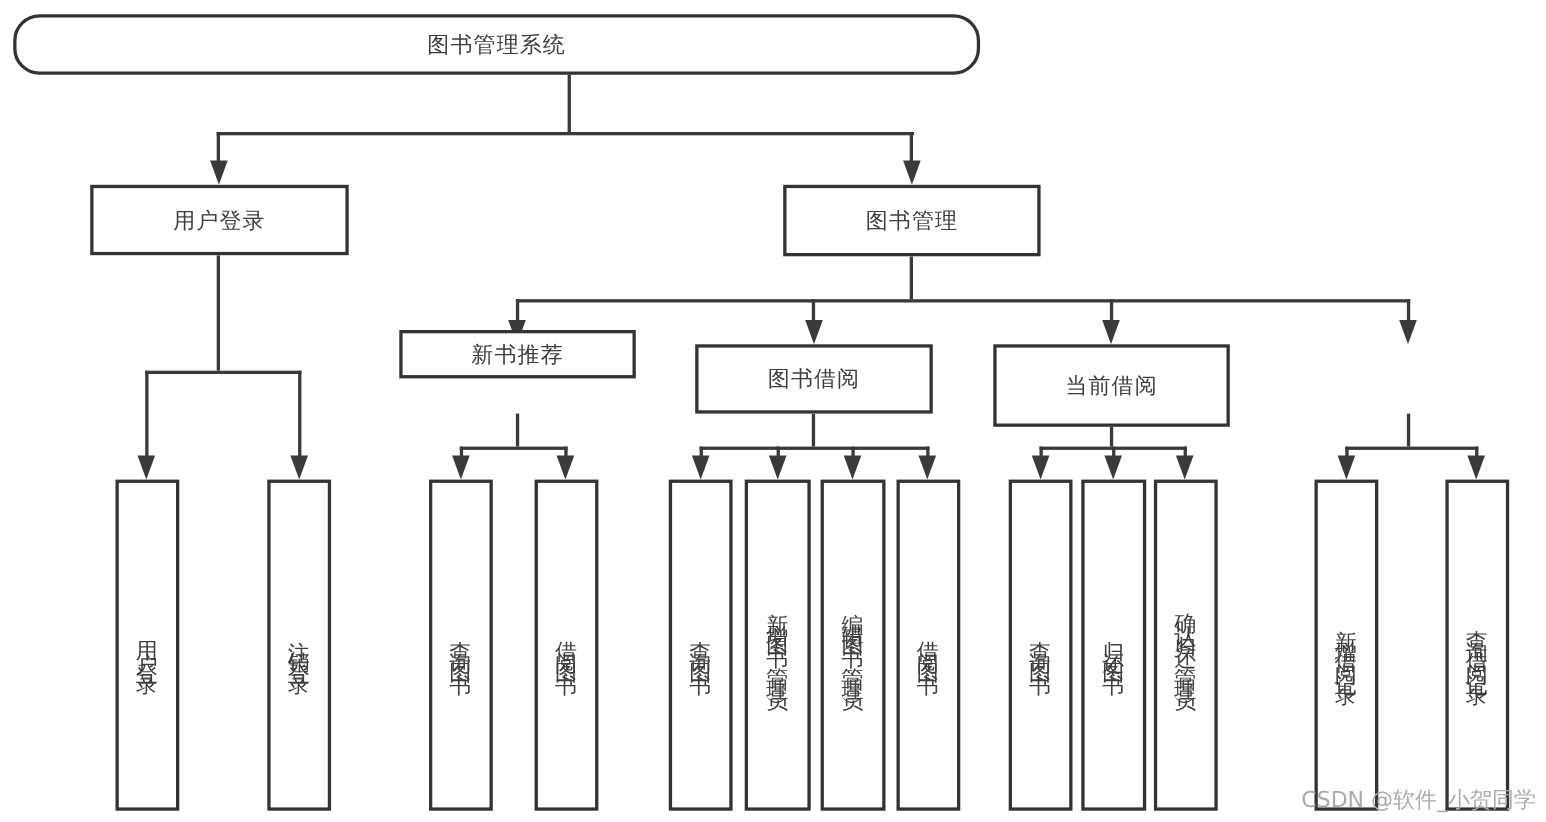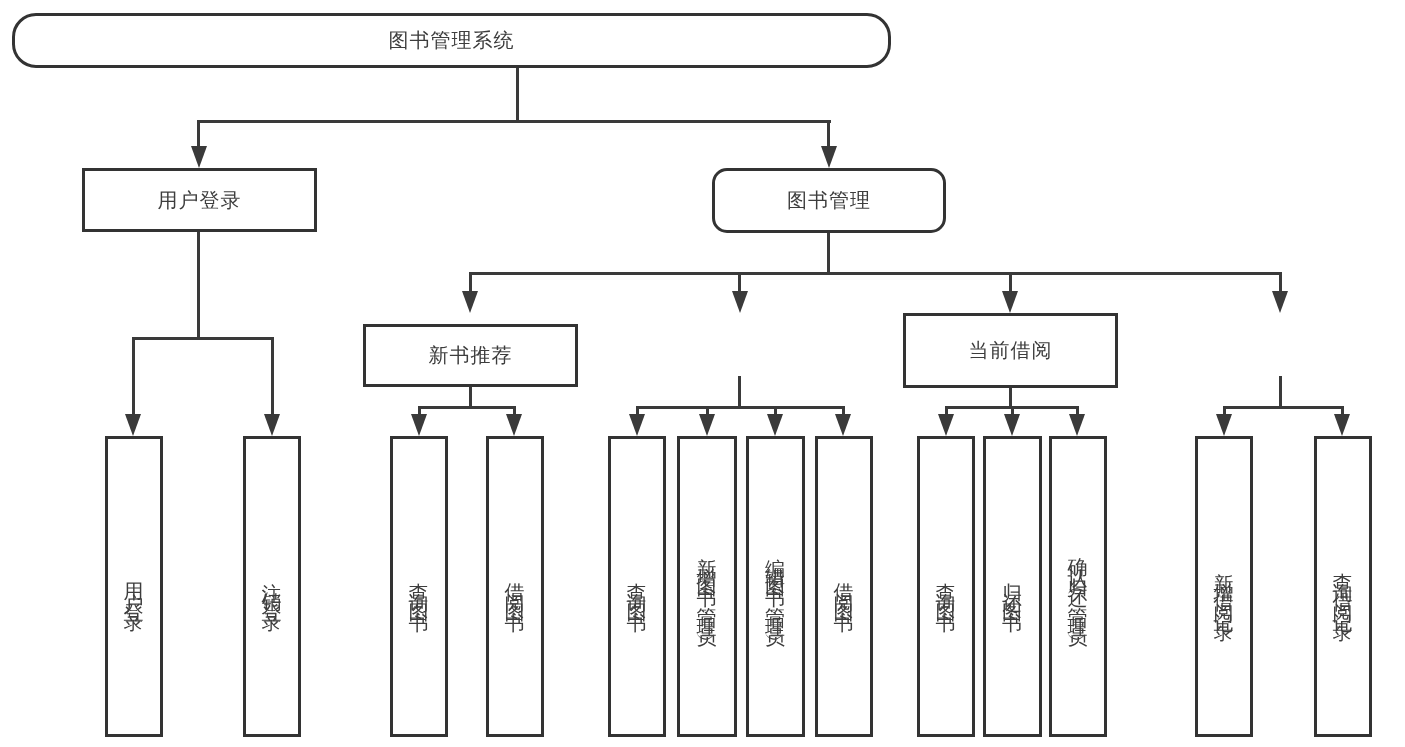--- a/index.html
+++ b/index.html
@@ -41,21 +41,21 @@
   <div class="vline" style="left:516px; top:68px;  height:52px;"></div>
   <div class="hline" style="left:197px; top:120px; width:634px;"></div>
   <div class="vline" style="left:197px; top:120px; height:28px;"></div>
   <div class="arrow" style="left:191px; top:146px;"></div>
   <div class="vline" style="left:827px; top:120px; height:28px;"></div>
   <div class="arrow" style="left:821px; top:146px;"></div>
 
   <div class="node" style="left:82px; top:168px; width:235px; height:64px;">
     <span class="lbl">用户登录</span>
   </div>
-  <div class="node" style="left:712px; top:168px; width:234px; height:65px;border-radius:15px;">
+  <div class="node" style="left:712px; top:168px; width:234px; height:65px;">
     <span class="lbl">图书管理</span>
   </div>
 
   <div class="vline" style="left:197px; top:232px; height:105px;"></div>
   <div class="hline" style="left:132px; top:337px; width:142px;"></div>
   <div class="vline" style="left:132px; top:337px; height:79px;"></div>
   <div class="arrow" style="left:125px; top:414px;"></div>
   <div class="vline" style="left:271px; top:337px; height:79px;"></div>
   <div class="arrow" style="left:264px; top:414px;"></div>
 
@@ -63,22 +63,25 @@
   <div class="hline" style="left:469px;  top:272px; width:813px;"></div>
   <div class="vline" style="left:469px;  top:272px; height:21px;"></div>
   <div class="arrow" style="left:462px;  top:291px;"></div>
   <div class="vline" style="left:738px;  top:272px; height:21px;"></div>
   <div class="arrow" style="left:732px;  top:291px;"></div>
   <div class="vline" style="left:1009px; top:272px; height:21px;"></div>
   <div class="arrow" style="left:1002px; top:291px;"></div>
   <div class="vline" style="left:1279px; top:272px; height:21px;"></div>
   <div class="arrow" style="left:1272px; top:291px;"></div>
 
-  <div class="node" style="left:363px;  top:324px; width:215px; height:63px;">
+  <div class="node" style="left:363px;  top:300px; width:215px; height:44px;">
     <span class="lbl">新书推荐</span>
+  </div>
+  <div class="node" style="left:632px;  top:313px; width:216px; height:63px;">
+    <span class="lbl">图书借阅</span>
   </div>
   <div class="node" style="left:903px;  top:313px; width:215px; height:75px;">
     <span class="lbl">当前借阅</span>
   </div>
 
   <div class="vline" style="left:469px; top:376px; height:30px;"></div>
   <div class="hline" style="left:418px; top:406px; width:98px;"></div>
   <div class="vline" style="left:418px; top:406px; height:11px;"></div>
   <div class="arrow" style="left:411px; top:414px;"></div>
   <div class="vline" style="left:513px; top:406px; height:11px;"></div>
@@ -148,14 +151,15 @@
     <span class="lbl">确认归还（管理员）</span>
   </div>
 
   <div class="node leaf" style="left:1195px; top:436px; width:58px; height:301px;">
     <span class="lbl">新增借阅记录</span>
   </div>
   <div class="node leaf" style="left:1314px; top:436px; width:58px; height:301px;">
     <span class="lbl">查询借阅记录</span>
   </div>
 
+  <div class="watermark">CSDN @软件_小贺同学</div>
 
 </div>
 
 </body></html>

